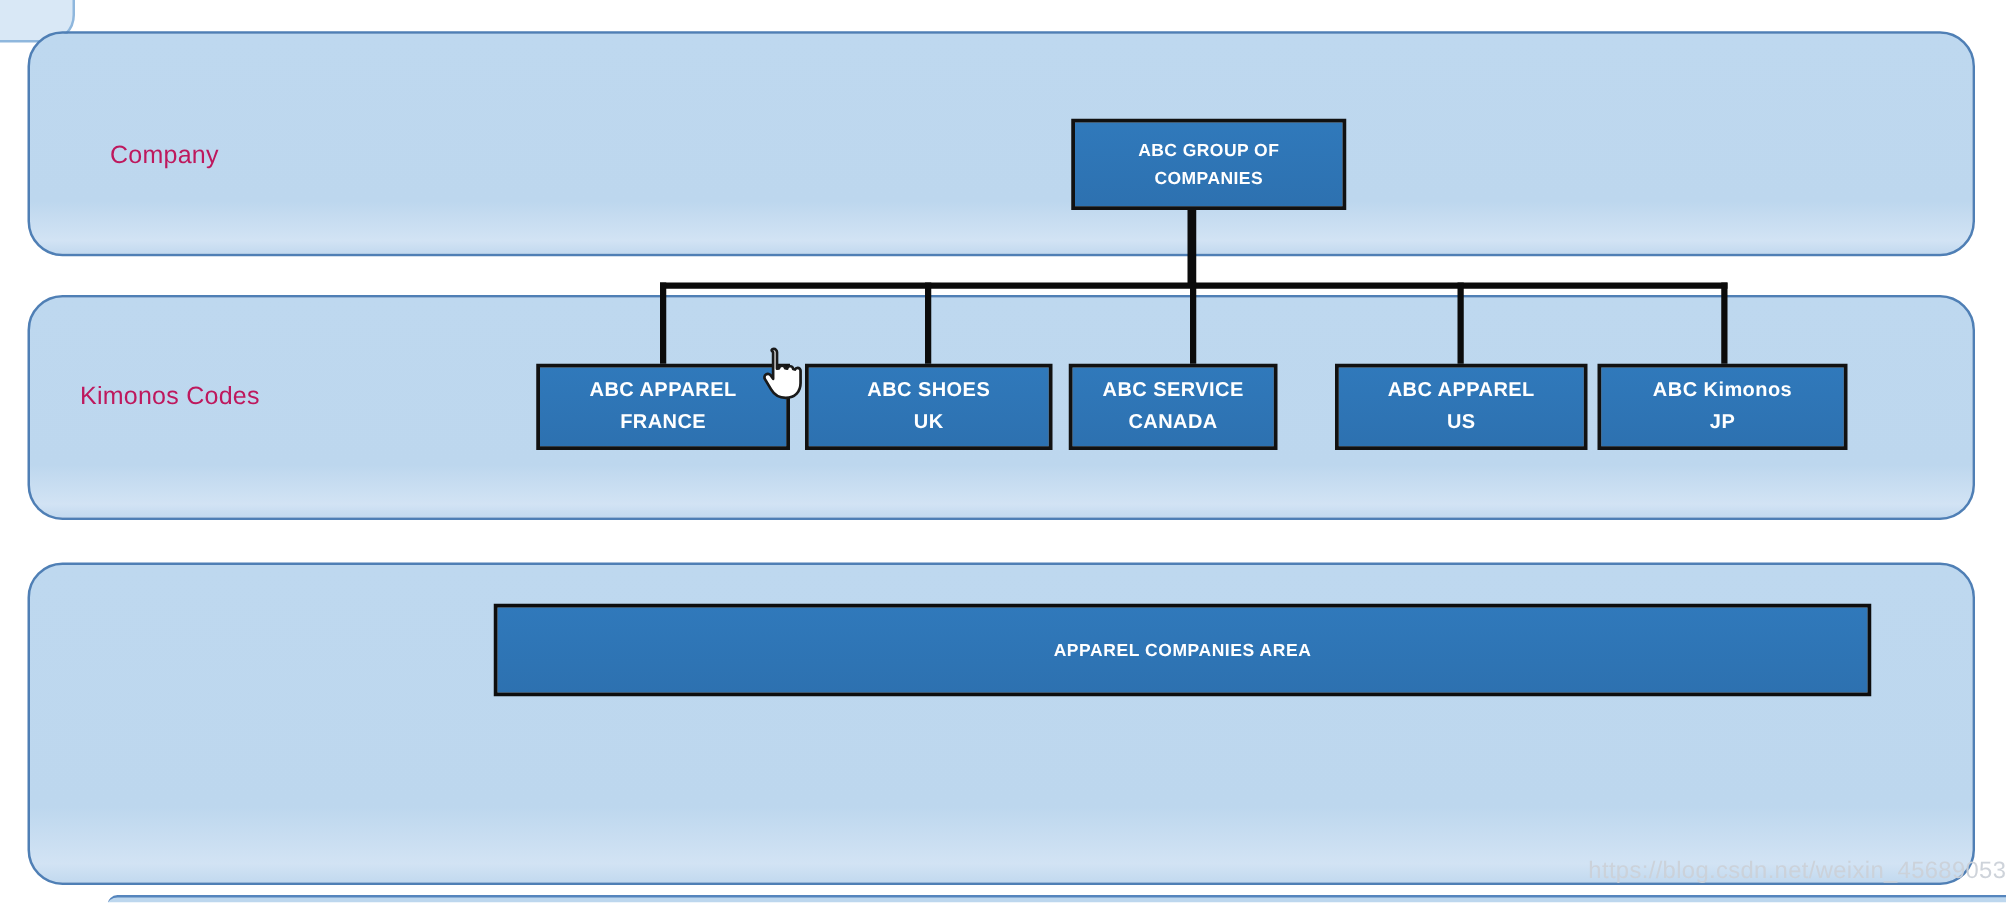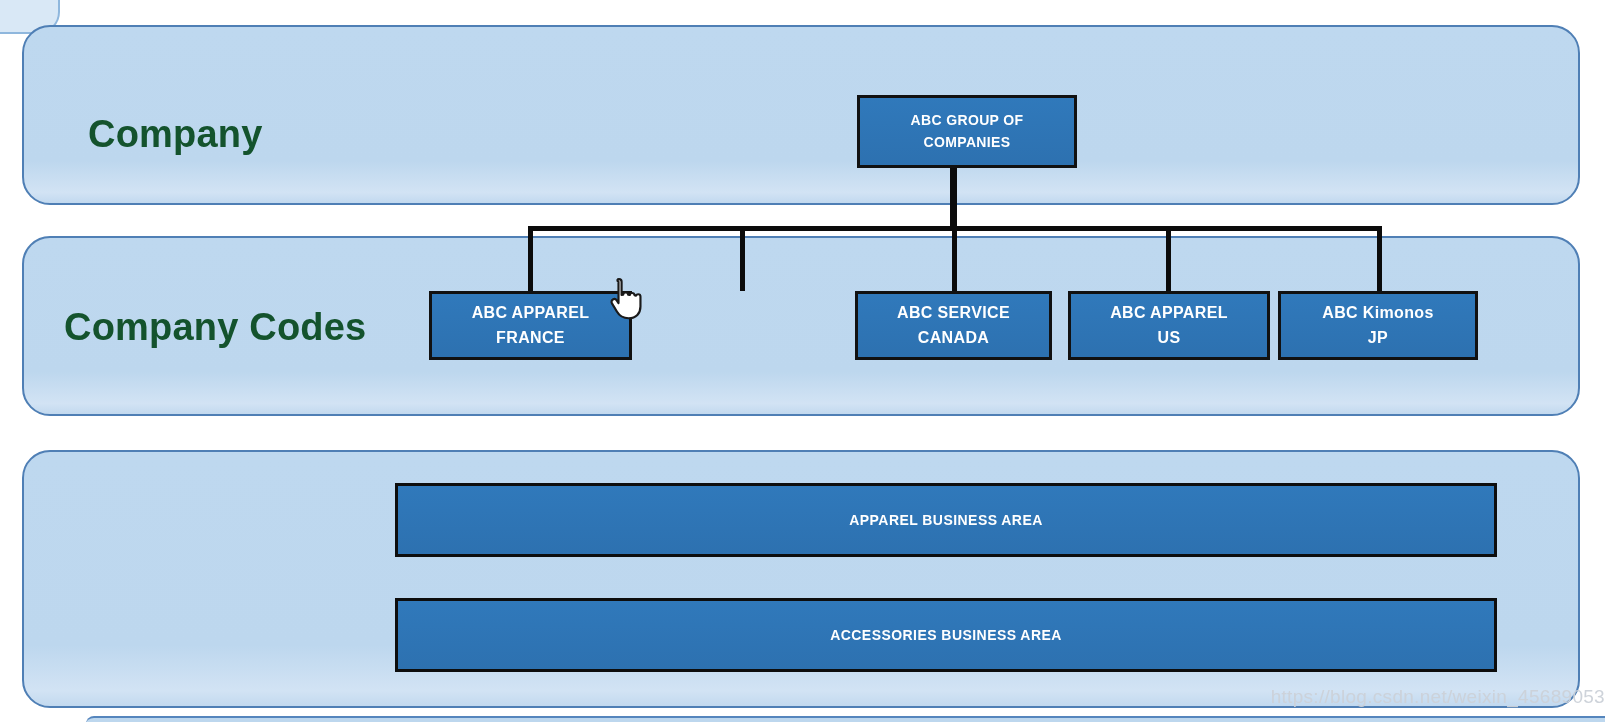--- a/index.html
+++ b/index.html
@@ -7,23 +7,22 @@
     position:relative;width:1605px;height:722px;background:#ffffff;
     font-family:"Liberation Sans",sans-serif;overflow:hidden;
   }
   
   .band{
     position:absolute;left:22px;width:1558px;border-radius:28px;
     background:linear-gradient(180deg,#bed8ef 0%,#bdd7ee 76%,#d2e3f4 94%,#c2d9ef 100%);
     border:2px solid #4f7fb5;box-sizing:border-box;
   }
   .band-label{
-    position:absolute;color:#14532d;font-size:38px;letter-spacing:.2px;
+    position:absolute;color:#be185d;font-size:20px;letter-spacing:.2px;
     white-space:nowrap;
-    font-weight:bold;
   }
   
   .node{
     position:absolute;background:linear-gradient(180deg,#3079bb,#2d71b0);
     border:3px solid #111;box-sizing:border-box;color:#fff;font-weight:700;
     display:flex;align-items:center;justify-content:center;text-align:center;
     white-space:pre-line;line-height:1.55;letter-spacing:.35px;
   }
   .node.small{font-size:16px;}
   .node.root{font-size:14px;}
@@ -56,46 +55,47 @@
 <body>
 
 <div id="stage">
 
   <div class="corner-sliver"></div>
 
   <div class="band" style="top:25px;height:180px;"></div>
   <div class="band-label" style="left:88px;top:113px;">Company</div>
 
   <div class="band" style="top:236px;height:180px;"></div>
-  <div class="band-label" style="left:64px;top:306px;">Company Codes</div>
+  <div class="band-label" style="left:64px;top:306px;">Kimonos Codes</div>
 
   <div class="band" style="top:450px;height:258px;"></div>
 
   <div class="line" style="left:950px;top:166px;width:7px;height:62px;"></div>
   <div class="line" style="left:528px;top:226px;width:854px;height:5px;"></div>
   <div class="line" style="left:528px;top:226px;width:5px;height:65px;"></div>
   <div class="line" style="left:740px;top:226px;width:5px;height:65px;"></div>
   <div class="line" style="left:952px;top:226px;width:5px;height:65px;"></div>
   <div class="line" style="left:1166px;top:226px;width:5px;height:65px;"></div>
   <div class="line" style="left:1377px;top:226px;width:5px;height:65px;"></div>
 
   <div class="node root" style="left:857px;top:95px;width:220px;height:73px;">ABC GROUP OF
 COMPANIES</div>
 
   <div class="node small" style="left:429px;top:291px;width:203px;height:69px;">ABC APPAREL
 FRANCE</div>
-  <div class="node small" style="left:855px;top:291px;width:197px;height:69px;">ABC SERVICE
+  <div class="node small" style="left:644px;top:291px;width:198px;height:69px;">ABC SHOES
+UK</div>
+  <div class="node small" style="left:855px;top:291px;width:167px;height:69px;">ABC SERVICE
 CANADA</div>
   <div class="node small" style="left:1068px;top:291px;width:202px;height:69px;">ABC APPAREL
 US</div>
   <div class="node small" style="left:1278px;top:291px;width:200px;height:69px;">ABC Kimonos
 JP</div>
 
-  <div class="bar" style="top:483px;">APPAREL BUSINESS AREA</div>
-  <div class="bar" style="top:598px;">ACCESSORIES BUSINESS AREA</div>
+  <div class="bar" style="top:483px;">APPAREL COMPANIES AREA</div>
 
   <svg class="cursor" viewBox="0 0 24 30">
     <path d="M9 2.5c.85 0 1.55.7 1.55 1.55v7.9l.95-.15c.05-.75.7-1.35 1.5-1.35.78 0 1.42.58 1.5 1.33l.95.18c.1-.66.68-1.16 1.38-1.16.76 0 1.38.55 1.47 1.28l.9.3c.2-.5.7-.85 1.27-.85.78 0 1.4.64 1.4 1.42v5.9c0 4.1-2.6 7.1-7.1 7.1-3.6 0-5.6-1.55-7.05-4.05l-2.95-4.9c-.48-.8-.25-1.83.55-2.3.78-.47 1.8-.22 2.28.56l1.1 1.55V4.05C7.45 3.2 8.15 2.5 9 2.5z" fill="#ffffff" stroke="#1a1a1a" stroke-width="1.3" stroke-linejoin="round"></path>
   </svg>
 
   <div class="bottom-strip"></div>
 
   <div class="watermark">https://blog.csdn.net/weixin_45689053</div>
 
 </div>

